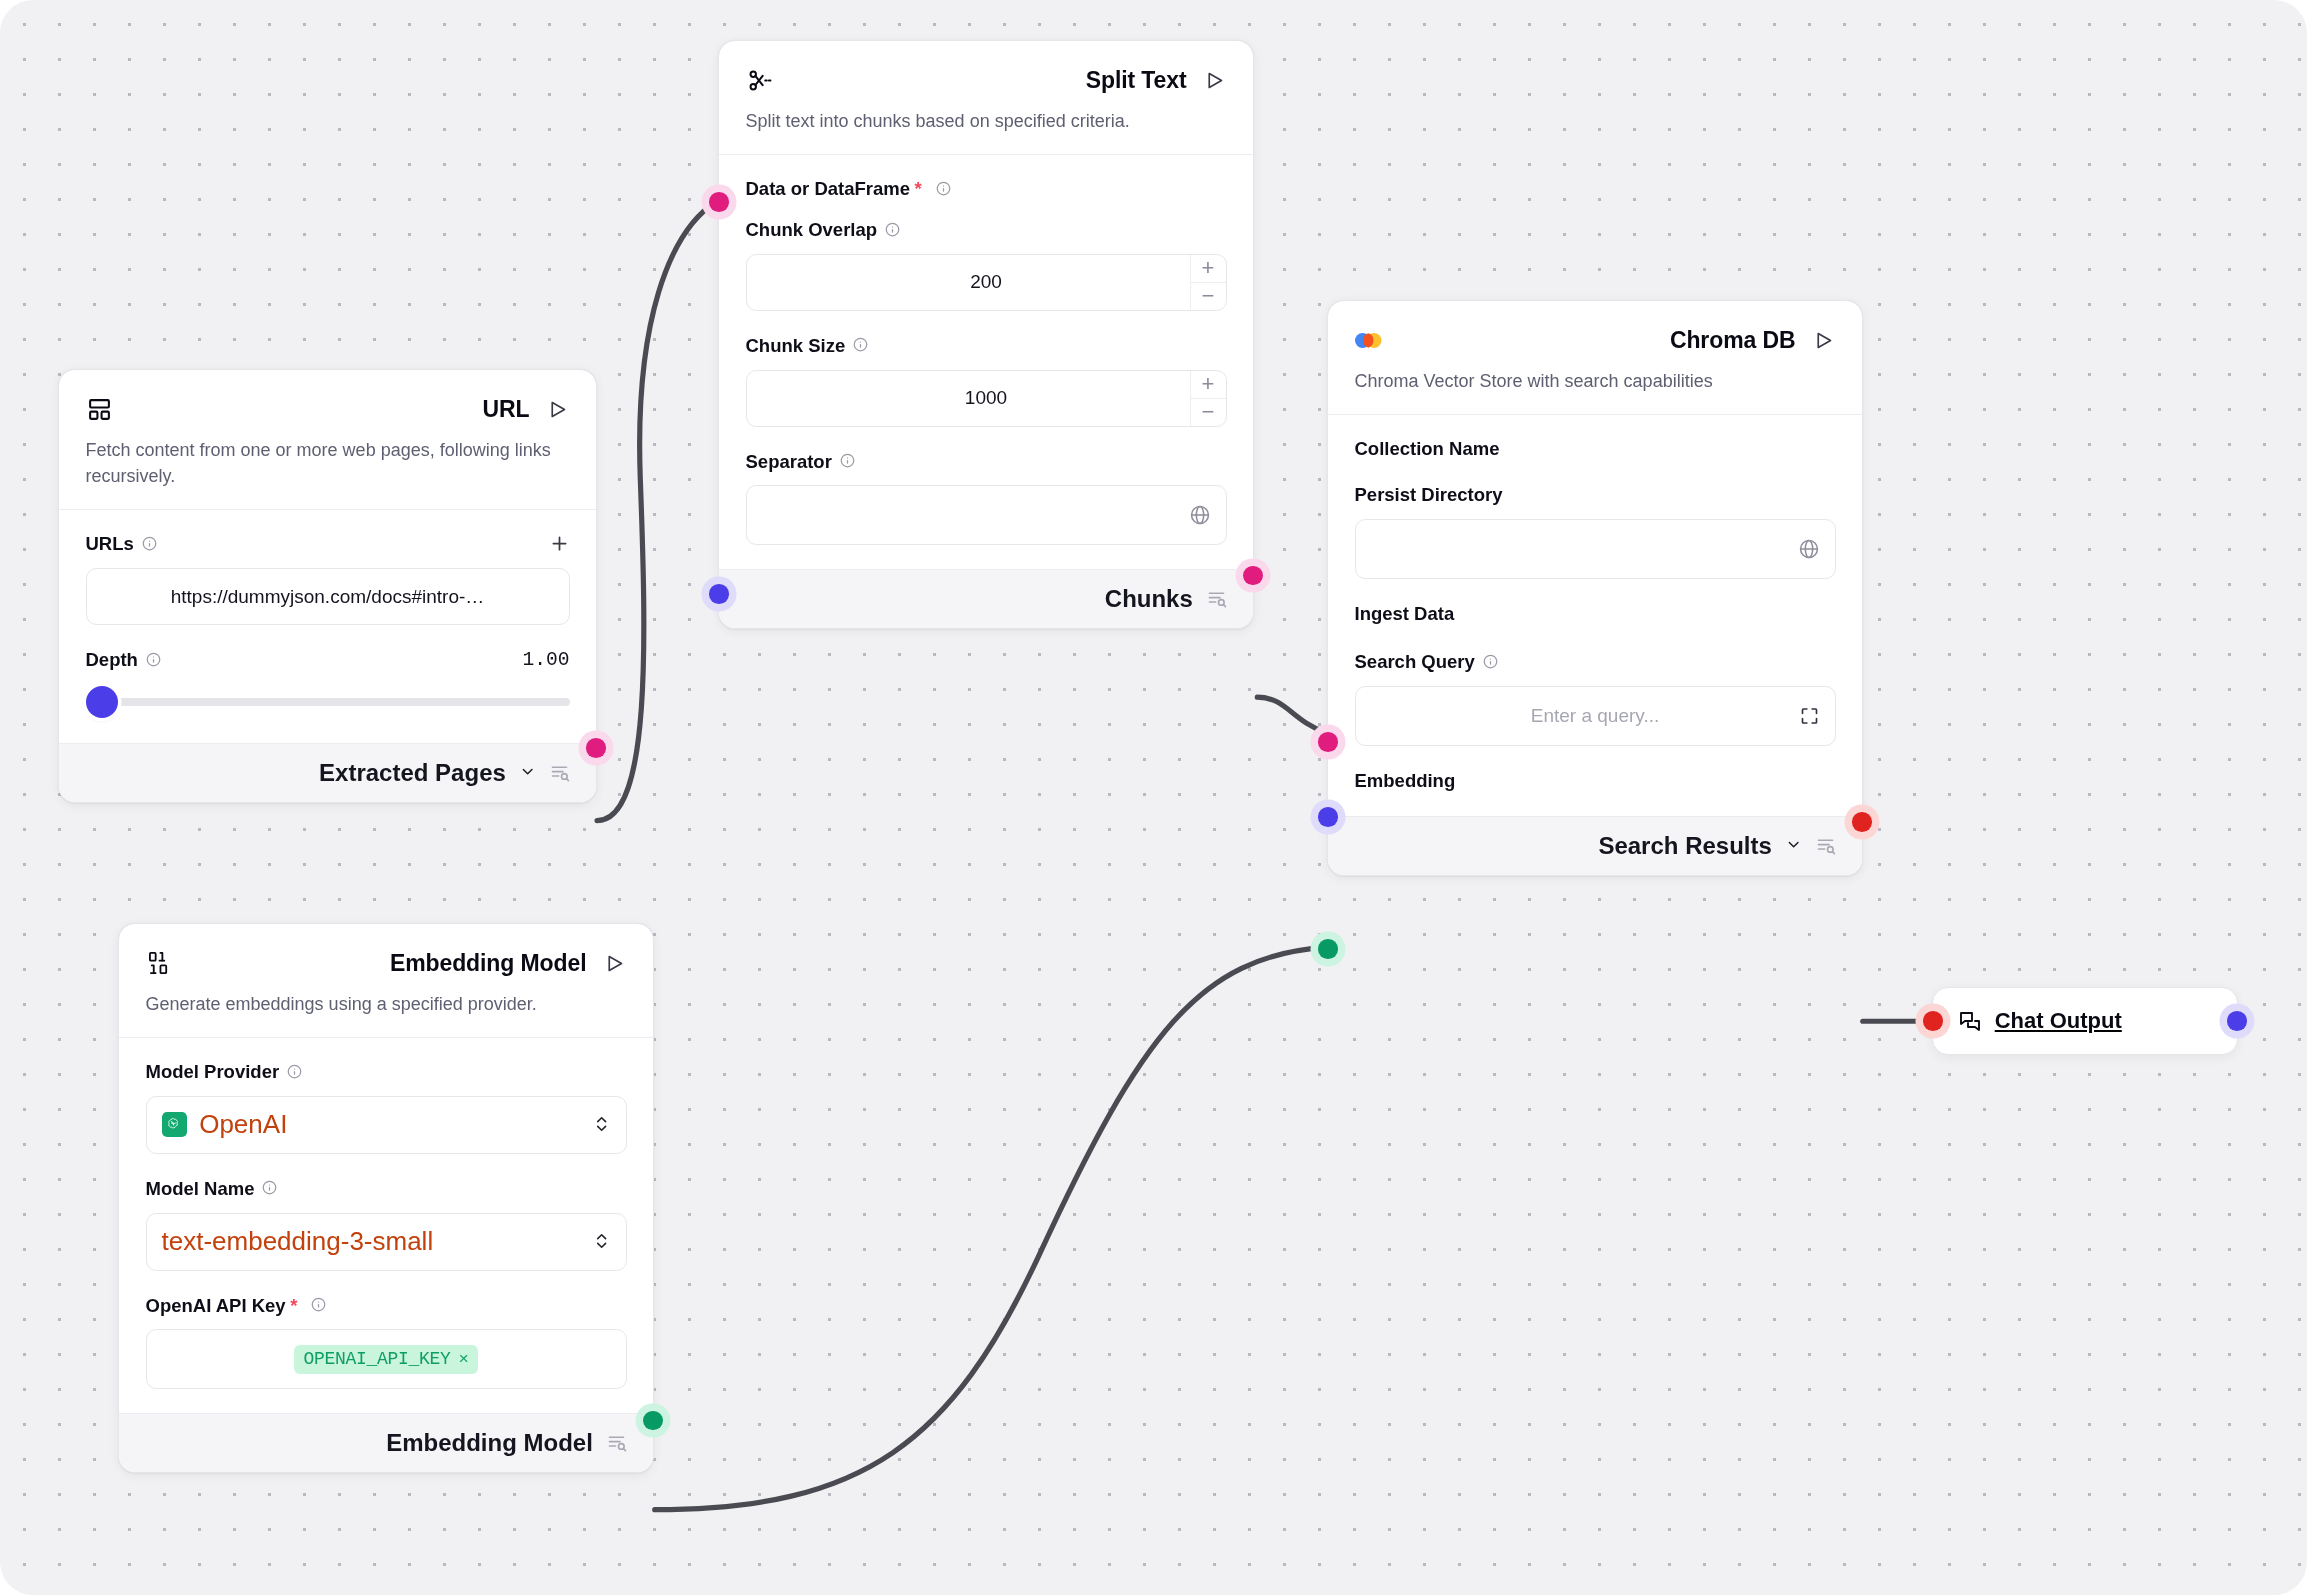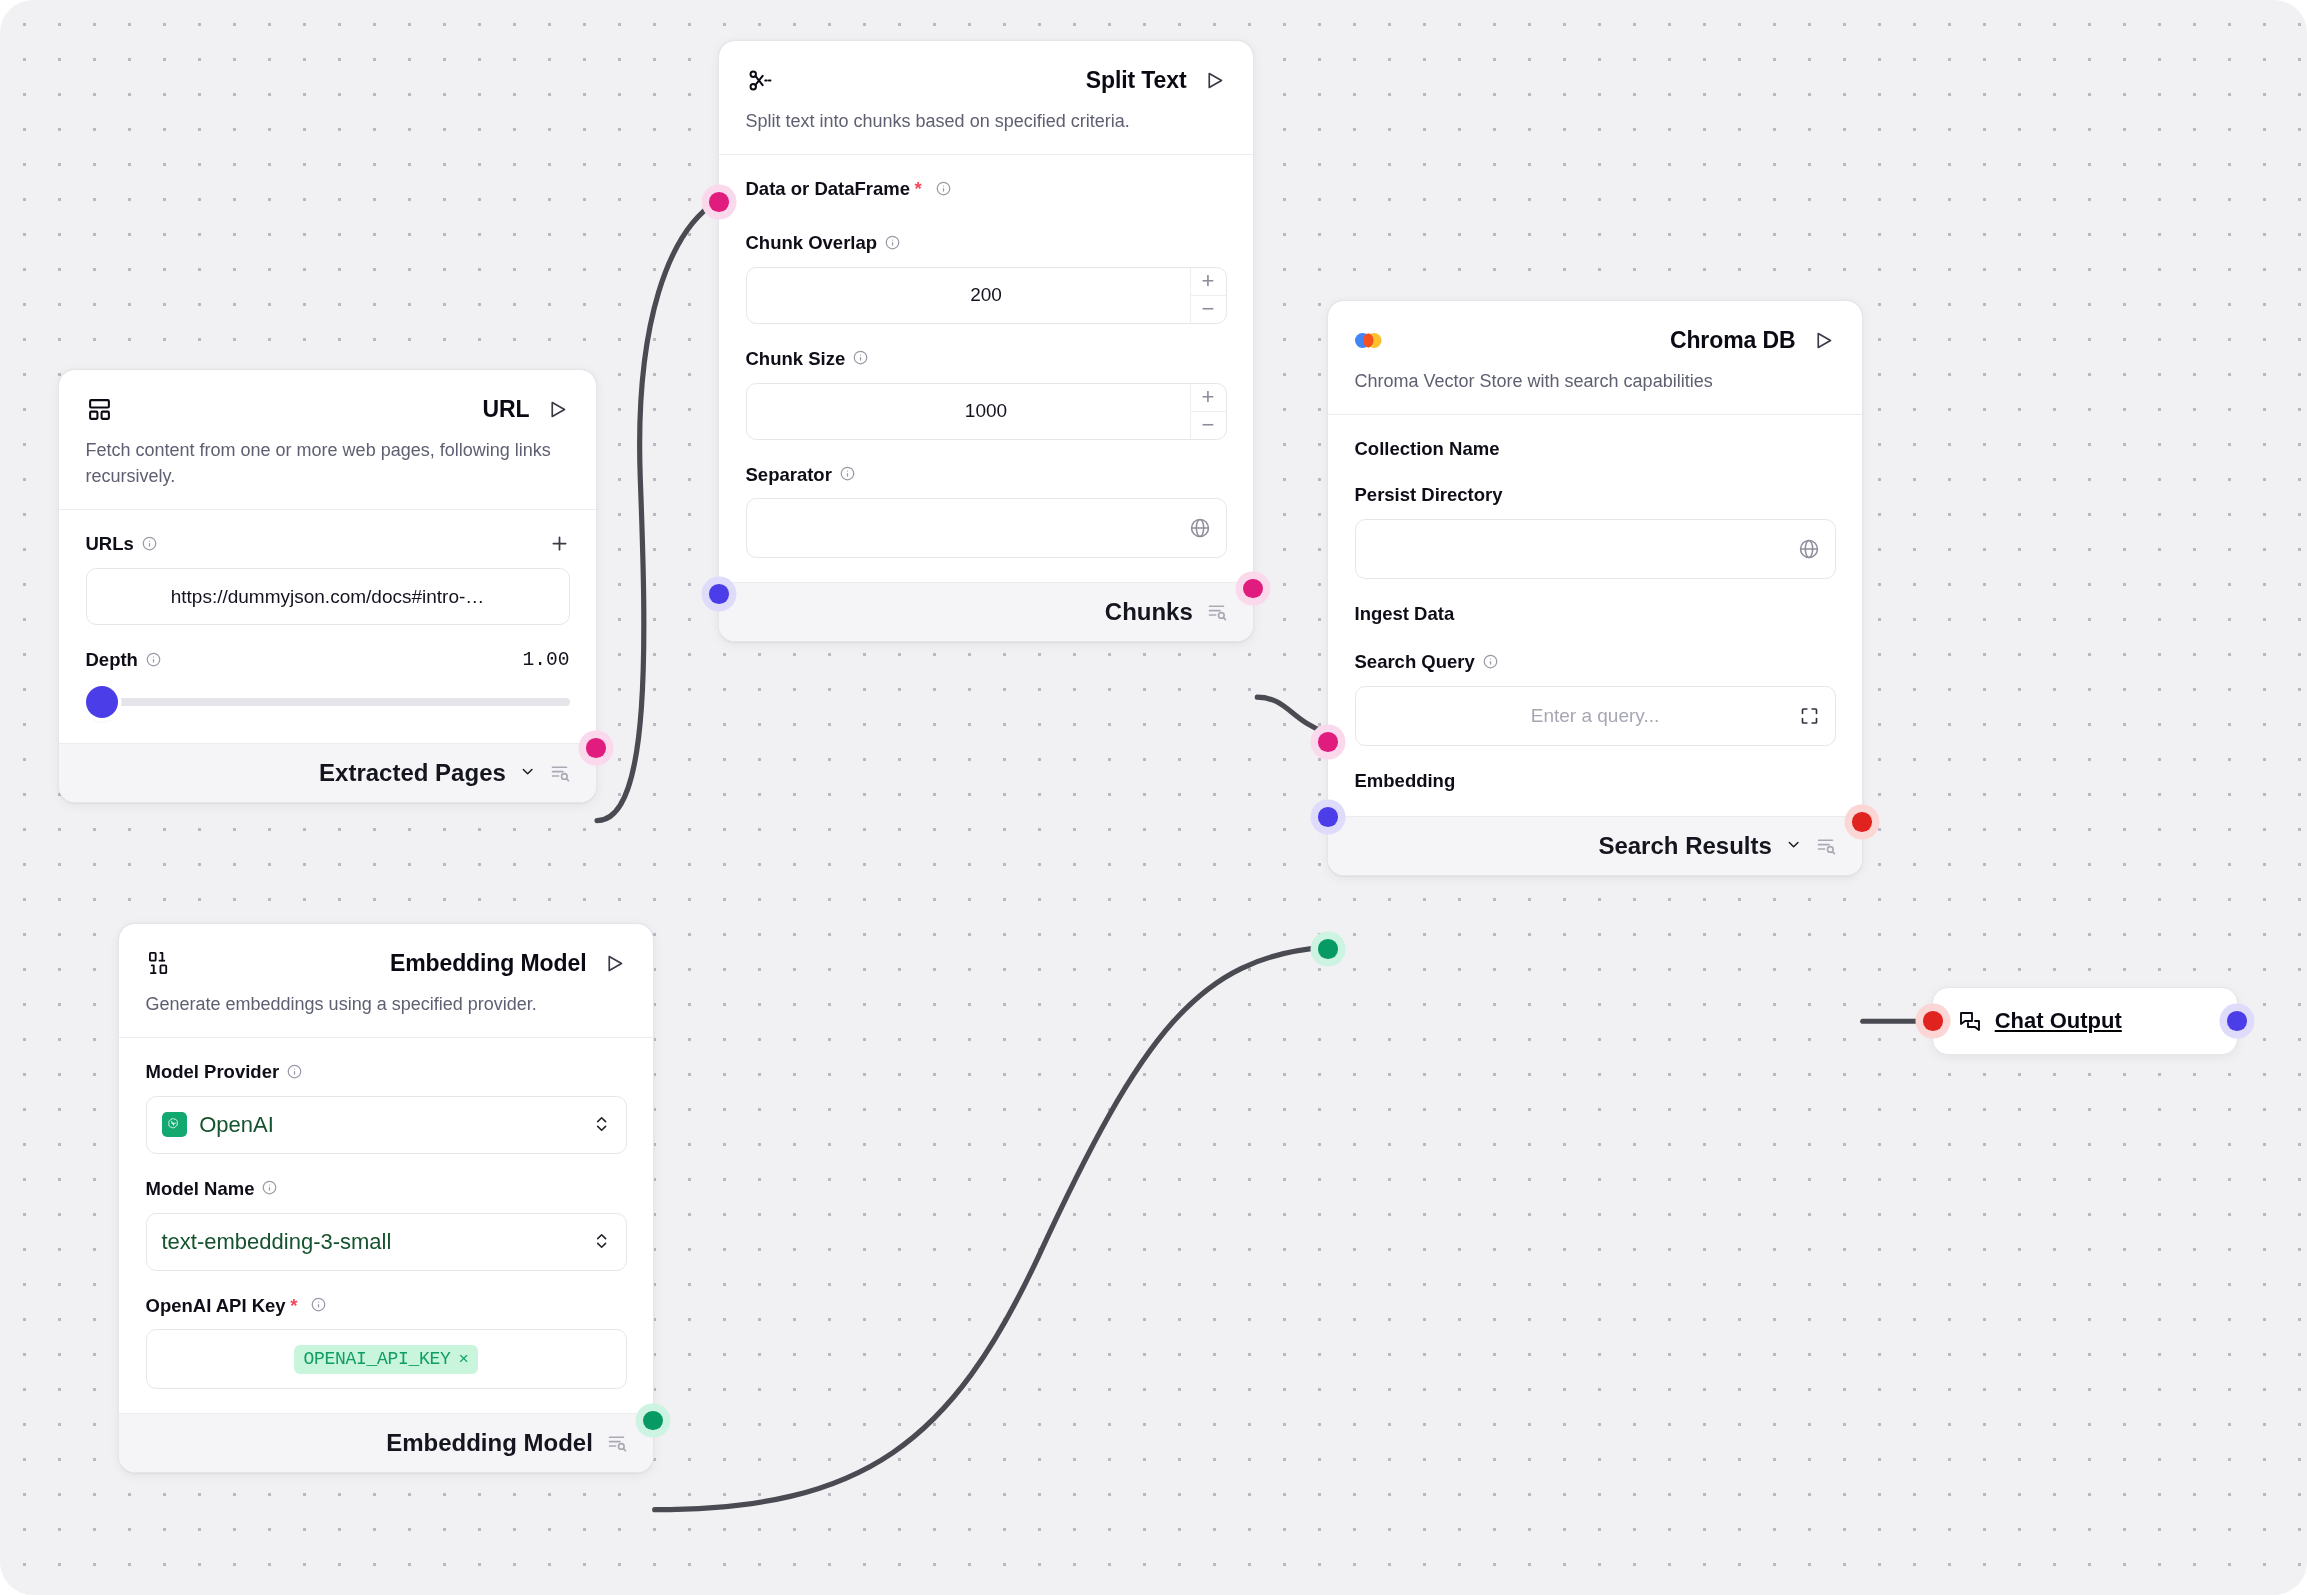--- a/index.html
+++ b/index.html
@@ -83,21 +83,21 @@
   }
   .stepper div:first-child { border-bottom: 1.4px solid #eeeef1; }
 
   .trail-icon { position: absolute; right: 15px; top: 50%; transform: translateY(-50%); display:flex; }
 
   
   .select-box {
     border: 1.4px solid #e6e6ea; border-radius: 10.4px; background: #fff; height: 58px;
     display: flex; align-items: center; padding: 0 15px; gap: 12.7px;
   }
-  .select-box .sel-text { font-size: 22px; color: #14532d; flex: 1 1 auto; white-space: nowrap; }
+  .select-box .sel-text { font-size: 26px; color: #c2410c; flex: 1 1 auto; white-space: nowrap; }
 
   
   .slider-wrap { position: relative; height: 35px; display: flex; align-items: center; }
   .slider-track { position: absolute; left: 9.2px; right: 0; height: 8px; background: #e4e4e9; border-radius: 4.6px; }
   .slider-thumb {
     position: absolute; left: 0; width: 32px; height: 32px; border-radius: 50%;
     background: #4b3ee8; box-shadow: 0 0 0 3.5px #fff, 0 1.7px 4.6px rgba(0,0,0,.18);
   }
   .slider-value { font-size: 19.6px; color: #14141f; font-family: "Liberation Mono", monospace; }
 
@@ -240,21 +240,21 @@
         <span class="play-btn">
           <svg width="21" height="21" viewBox="0 0 24 24" fill="none" stroke="#3a3a46" stroke-width="1.9" stroke-linejoin="round">
               <polygon points="6,4 20,12 6,20"></polygon>
             </svg>
         </span>
       </div>
       <div class="node-desc">Split text into chunks based on specified criteria.</div>
     </div>
 
     <div class="node-body">
-      <div class="field" style="margin-bottom:32px;">
+      <div class="field" style="margin-bottom:19px;">
         <div class="field-label-row" style="margin-bottom:0;">
           <span class="field-label">Data or DataFrame</span>
             <span class="req-star">*</span>
           <span style="margin-left:5.8px;">
             <svg width="15" height="15" viewBox="0 0 24 24" fill="none" stroke="#9a9aa8" stroke-width="2">
                 <circle cx="12" cy="12" r="10"></circle>
                 <path d="M12 16v-4M12 8h.01" stroke-linecap="round"></path>
               </svg>
           </span>
         </div>

